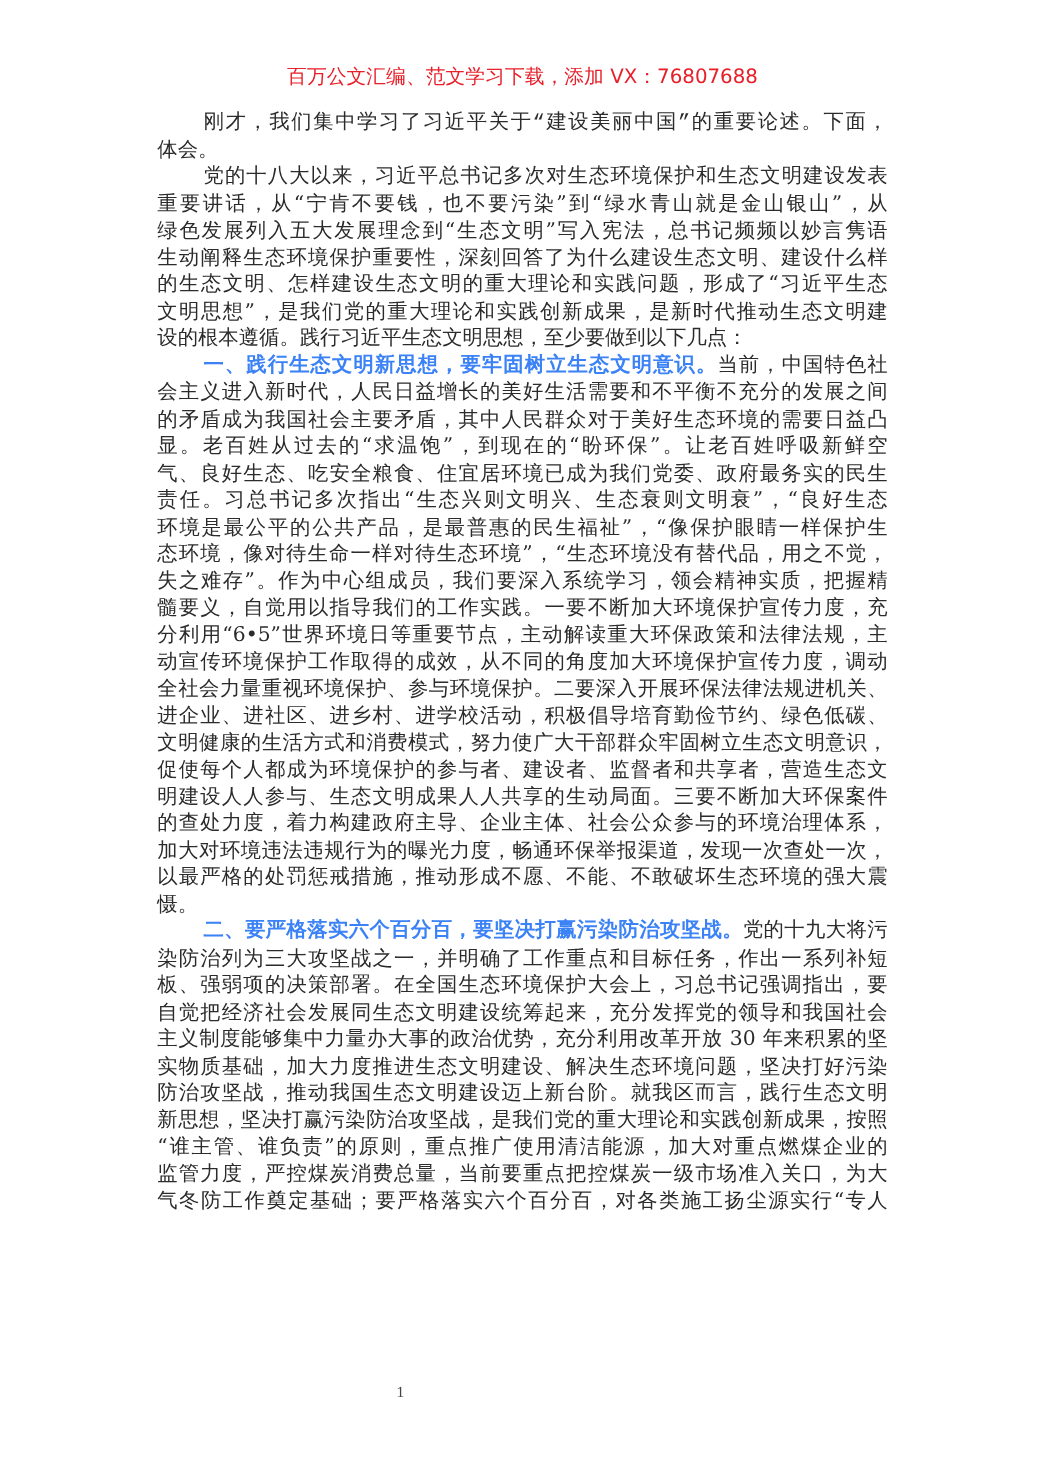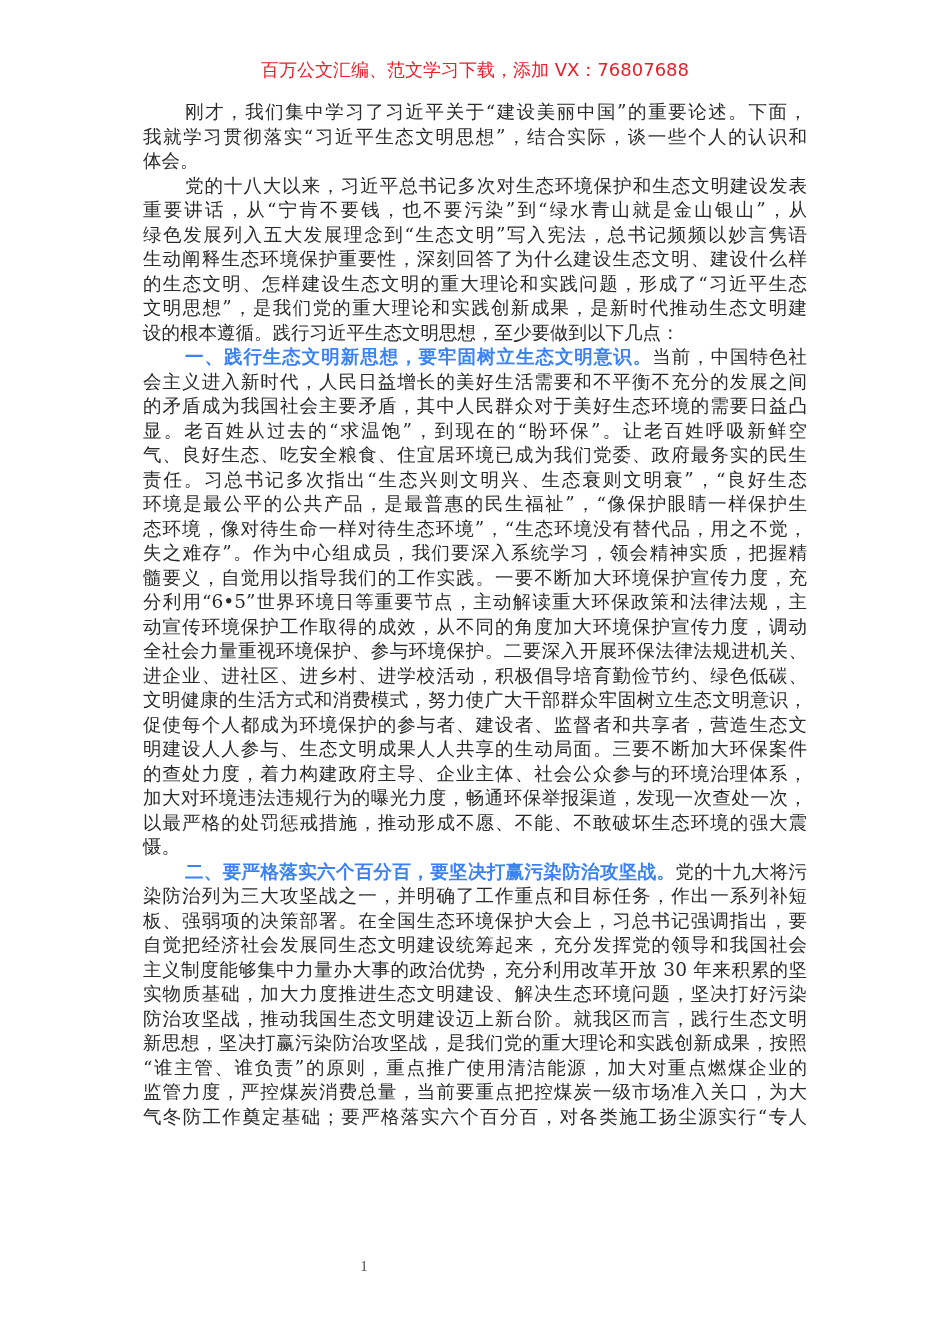--- a/index.html
+++ b/index.html
@@ -10,39 +10,38 @@
     font-family: "DejaVu Sans", "Liberation Sans", sans-serif;
     font-size: 18px; line-height: 24px; color: #e8202a; letter-spacing: 0;
   }
   .body {
     position: absolute; left: 143px; top: 88px; width: 664px;
     font-family: "DejaVu Serif", "Liberation Serif", serif;
     font-size: 18.5px; line-height: 24.5px; color: #2b2b2b;
   }
   .line { display: block; white-space: nowrap; height: 24.5px; }
   .line.justify { text-align: justify; text-align-last: justify; }
-  .indent { padding-left: 42px; }
+  .indent { padding-left: 42px; font-family: Liberation Mono, monospace; }
   .bold { font-weight: bold; color: #3b82f6; }
   .page-number {
     position: absolute; left: 358px; top: 1247px; width: 12px;
     font-family: "Liberation Serif", serif; font-size: 14px; color: #444; text-align: center;
   }
 </style>
 </head>
 <body>
 
 <div class="page">
 
   <div class="header">百万公文汇编、范文学习下载，添加 VX：76807688</div>
 
   <div class="body">
 
     <div>
       <span class="line justify indent">刚才，我们集中学习了习近平关于“建设美丽中国”的重要论述。下面，</span>
-      <span class="line justify">我就学习贯彻落实“习近平生态文明思想”，结合实际，谈一些个人的认识和</span>
       <span class="line">体会。</span>
     </div>
 
     <div>
       <span class="line justify indent">党的十八大以来，习近平总书记多次对生态环境保护和生态文明建设发表</span>
       <span class="line justify">重要讲话，从“宁肯不要钱，也不要污染”到“绿水青山就是金山银山”，从</span>
       <span class="line justify">绿色发展列入五大发展理念到“生态文明”写入宪法，总书记频频以妙言隽语</span>
       <span class="line justify">生动阐释生态环境保护重要性，深刻回答了为什么建设生态文明、建设什么样</span>
       <span class="line justify">的生态文明、怎样建设生态文明的重大理论和实践问题，形成了“习近平生态</span>
       <span class="line justify">文明思想”，是我们党的重大理论和实践创新成果，是新时代推动生态文明建</span>

